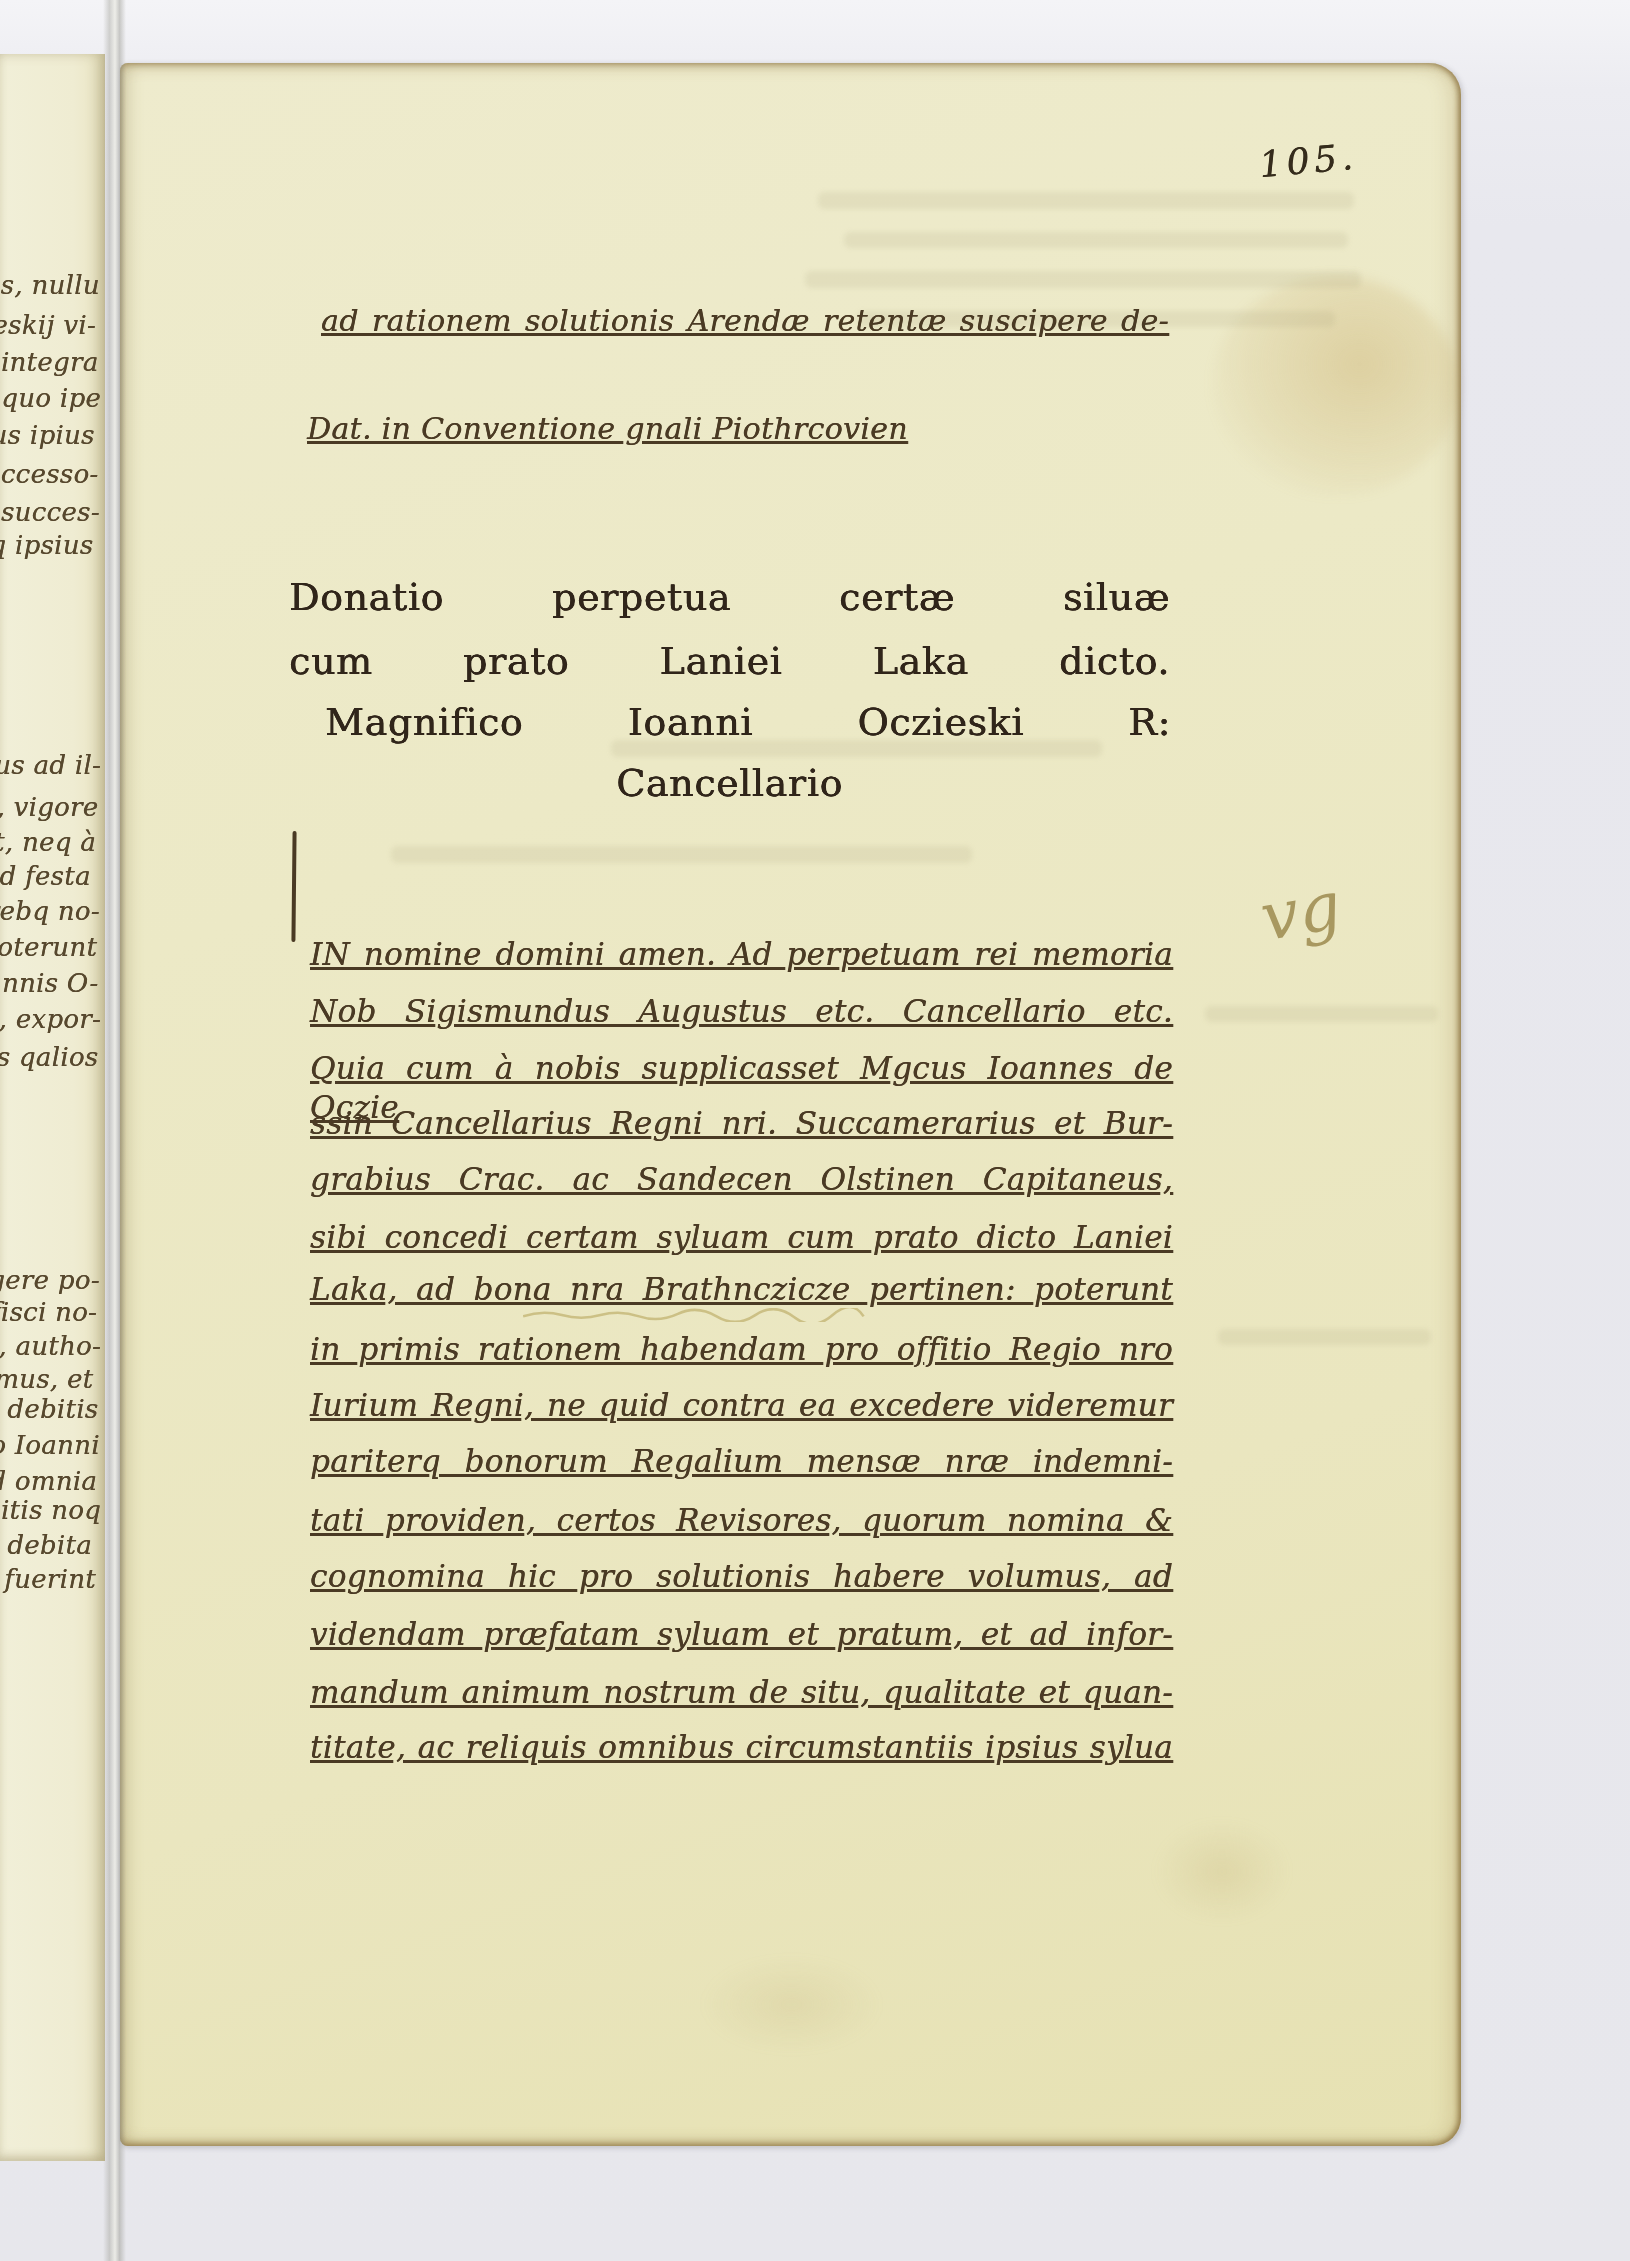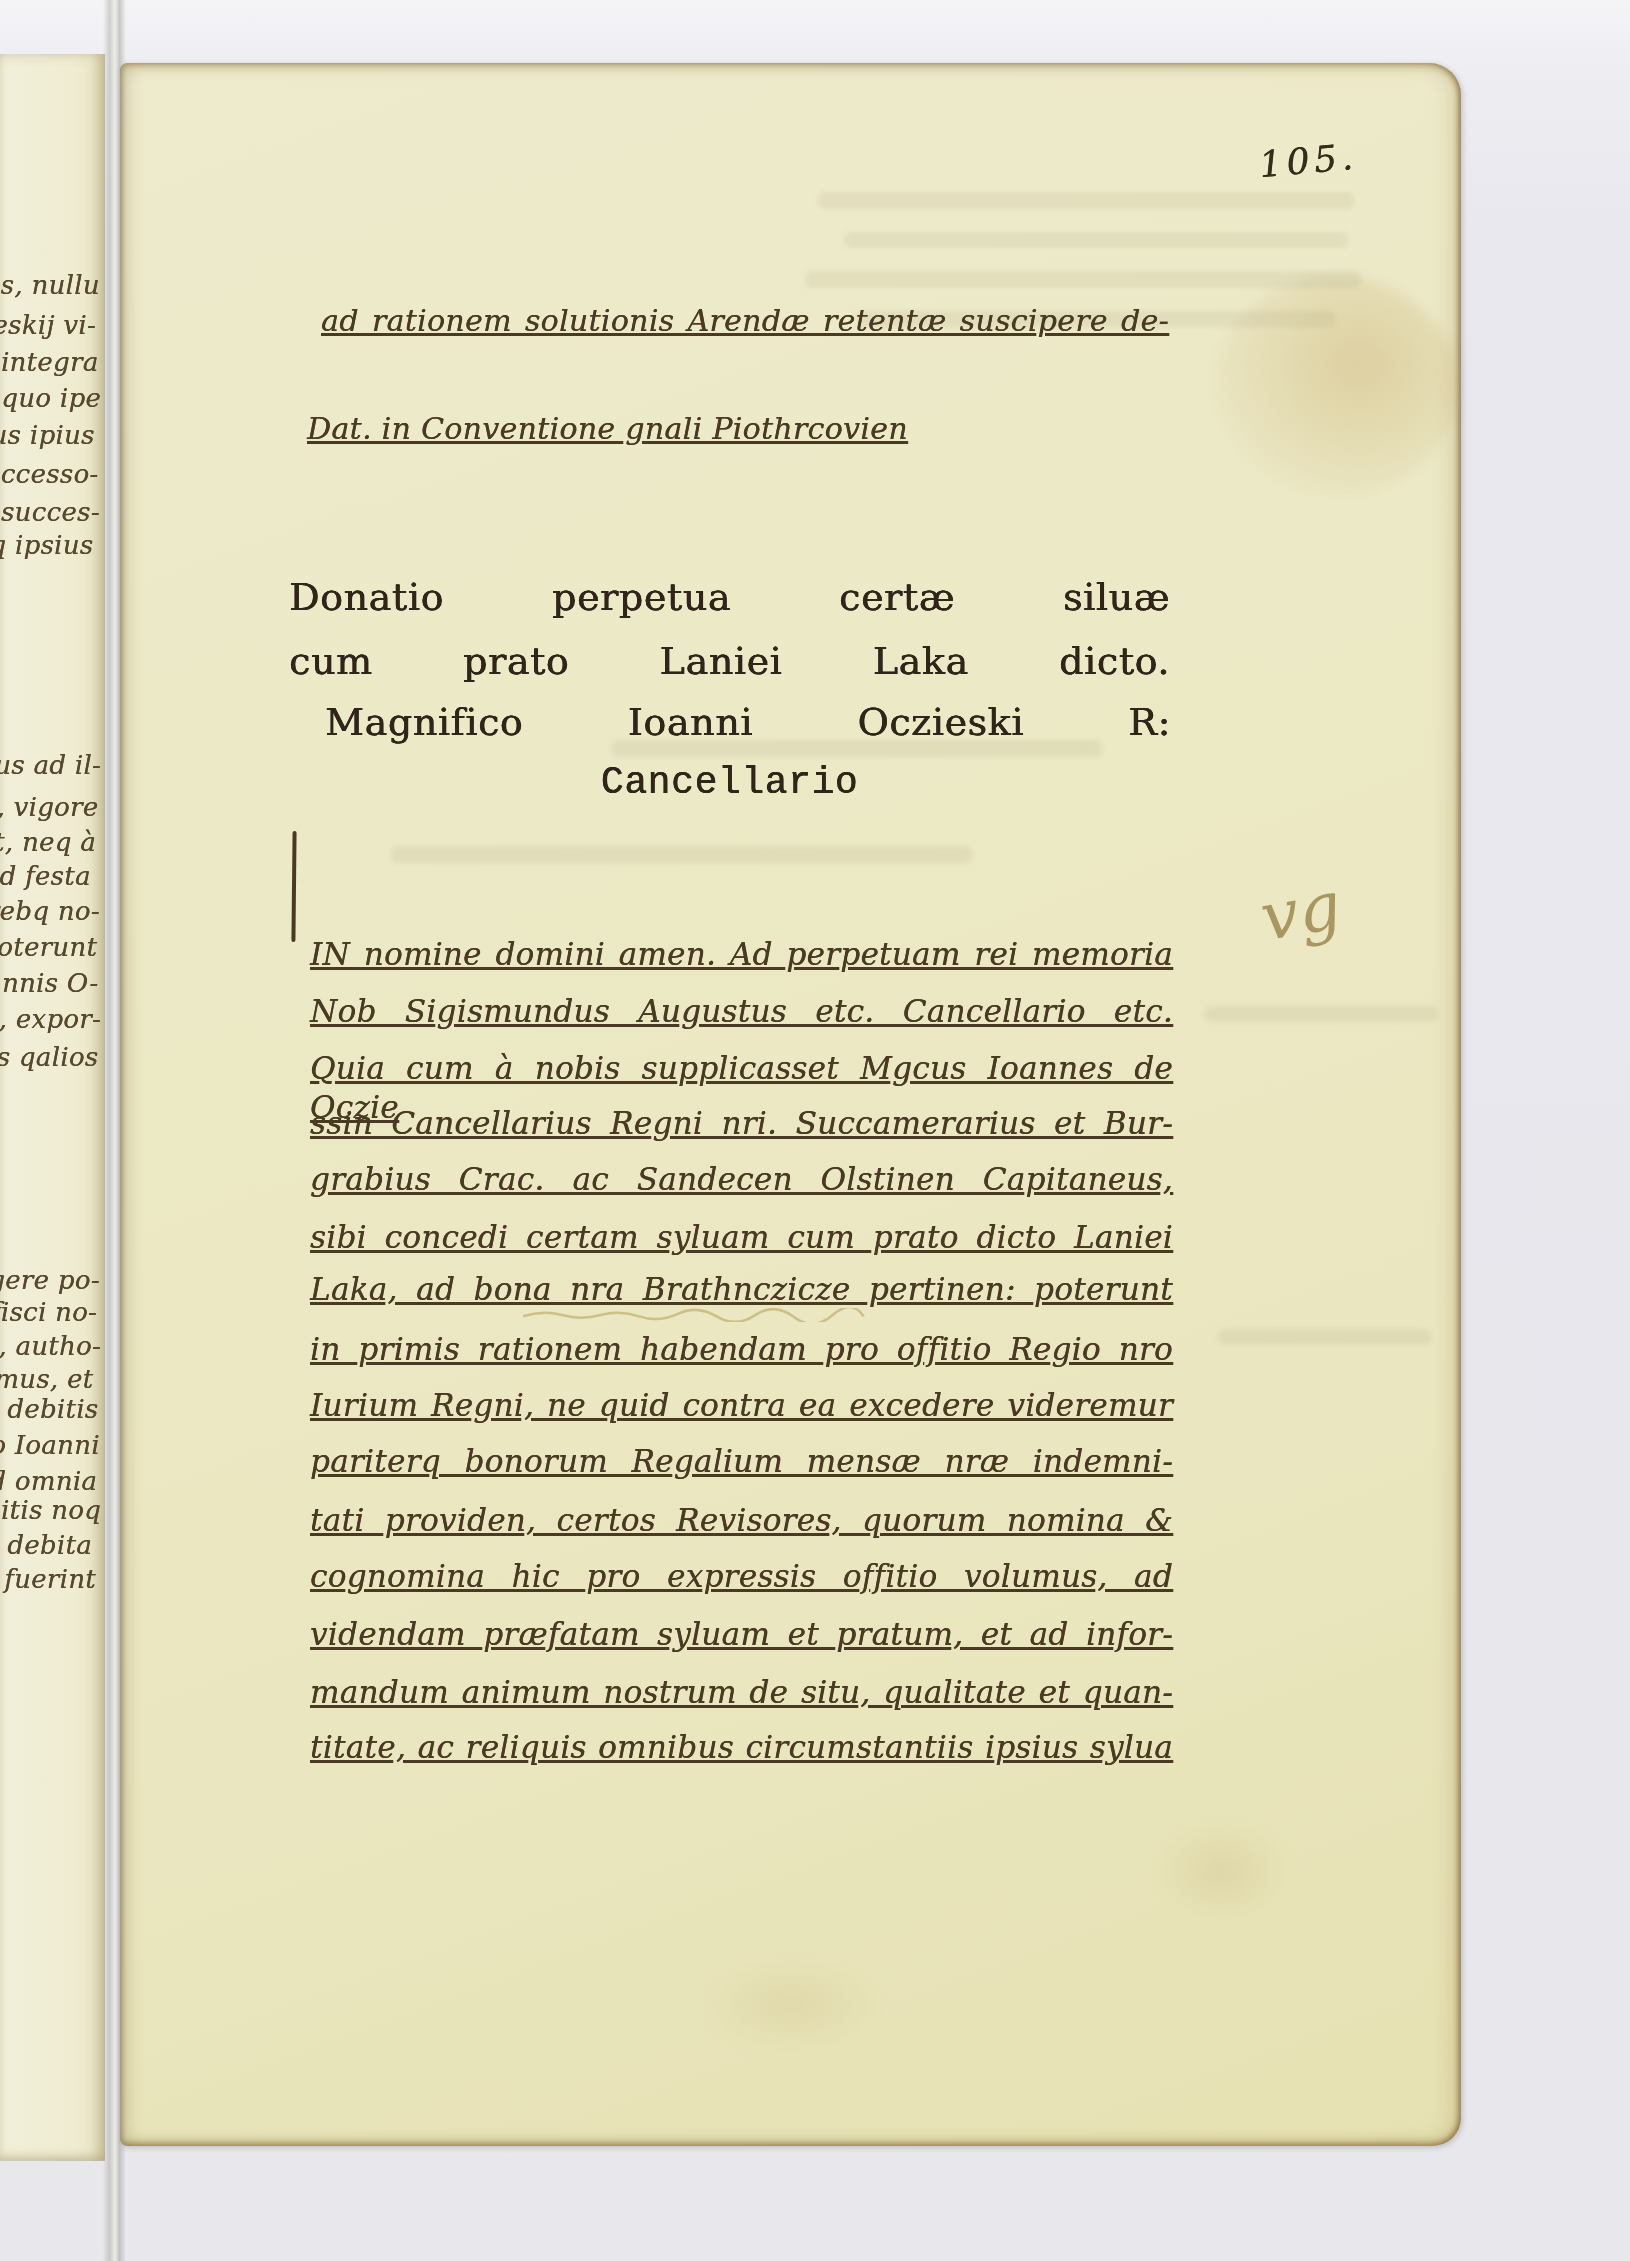--- a/index.html
+++ b/index.html
@@ -47,21 +47,21 @@
     text-shadow:0.3px 0 0 currentColor;white-space:normal;text-decoration:underline;
   }
   .jline{text-align:justify;text-align-last:justify;}
   .tline{left:321px;width:848px;font-size:30px;}
   .bline{left:310px;width:863px;}
   .hline{
     position:absolute;left:289px;width:881px;
     font-style:normal;font-size:38px;line-height:1;color:#30251a;
     letter-spacing:0.6px;text-shadow:0.5px 0 0 currentColor,0 0.3px 0 currentColor;
   }
-  .hcenter{text-align:center;font-family:Liberation Mono, monospace;}
+  .hcenter{text-align:center;}
   .page-number{
     position:absolute;left:1259px;top:140px;font-style:italic;
     font-size:36px;color:#352c1c;letter-spacing:4.5px;transform:rotate(-5deg);
     text-shadow:0.3px 0 0 currentColor;
   }
   .margin-note{
     position:absolute;left:1261px;top:873px;font-style:italic;
     font-size:66px;color:#9d8b4f;transform:rotate(-10deg);opacity:.85;
   }
   .initial-stroke{
@@ -137,21 +137,21 @@
   <div class="hand bline jline" style="top:992px">Nob Sigismundus Augustus etc. Cancellario etc.</div>
   <div class="hand bline jline" style="top:1049px">Quia cum à nobis supplicasset Mgcus Ioannes de Oczie</div>
   <div class="hand bline jline" style="top:1104px">ssin Cancellarius Regni nri. Succamerarius et Bur-</div>
   <div class="hand bline jline" style="top:1160px">grabius Crac. ac Sandecen Olstinen Capitaneus,</div>
   <div class="hand bline jline" style="top:1218px">sibi concedi certam syluam cum prato dicto Laniei</div>
   <div class="hand bline jline" style="top:1270px">Laka, ad bona nra Brathnczicze pertinen: poterunt</div>
   <div class="hand bline jline" style="top:1330px">in primis rationem habendam pro offitio Regio nro</div>
   <div class="hand bline jline" style="top:1386px">Iurium Regni, ne quid contra ea excedere videremur</div>
   <div class="hand bline jline" style="top:1442px">pariterq bonorum Regalium mensæ nræ indemni-</div>
   <div class="hand bline jline" style="top:1501px">tati providen, certos Revisores, quorum nomina &amp;</div>
-  <div class="hand bline jline" style="top:1557px">cognomina hic pro expressis offitio volumus, ad</div>
+  <div class="hand bline jline" style="top:1557px">cognomina hic pro solutionis habere volumus, ad</div>
   <div class="hand bline jline" style="top:1615px">videndam præfatam syluam et pratum, et ad infor-</div>
   <div class="hand bline jline" style="top:1673px">mandum animum nostrum de situ, qualitate et quan-</div>
   <div class="hand bline jline" style="top:1728px">titate, ac reliquis omnibus circumstantiis ipsius sylua</div>
 
   <svg style="position:absolute;left:523px;top:1308px" width="342" height="14.2" viewBox="0 0 530 22">
     <path d="M0 13 Q 30 3 60 11 T 120 11 T 180 13 T 240 9 T 300 13 T 360 11 T 420 14 T 480 11 T 528 13" stroke="#b2a054" stroke-width="4" fill="none" opacity="0.55"></path>
   </svg>
 
   <div class="margin-note">vg</div>
 

